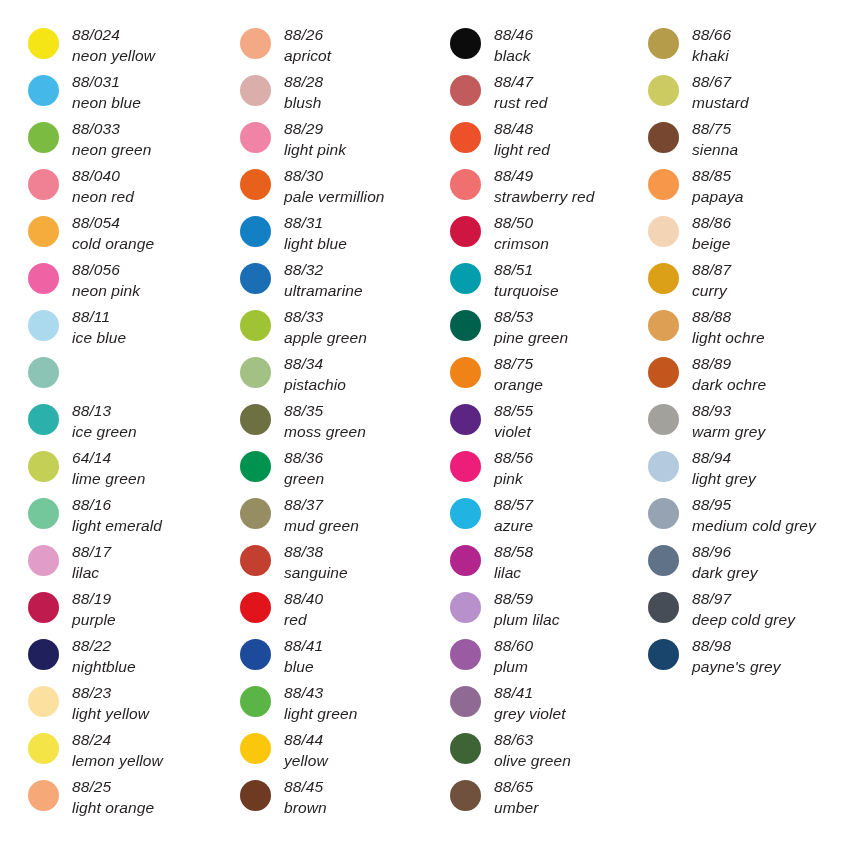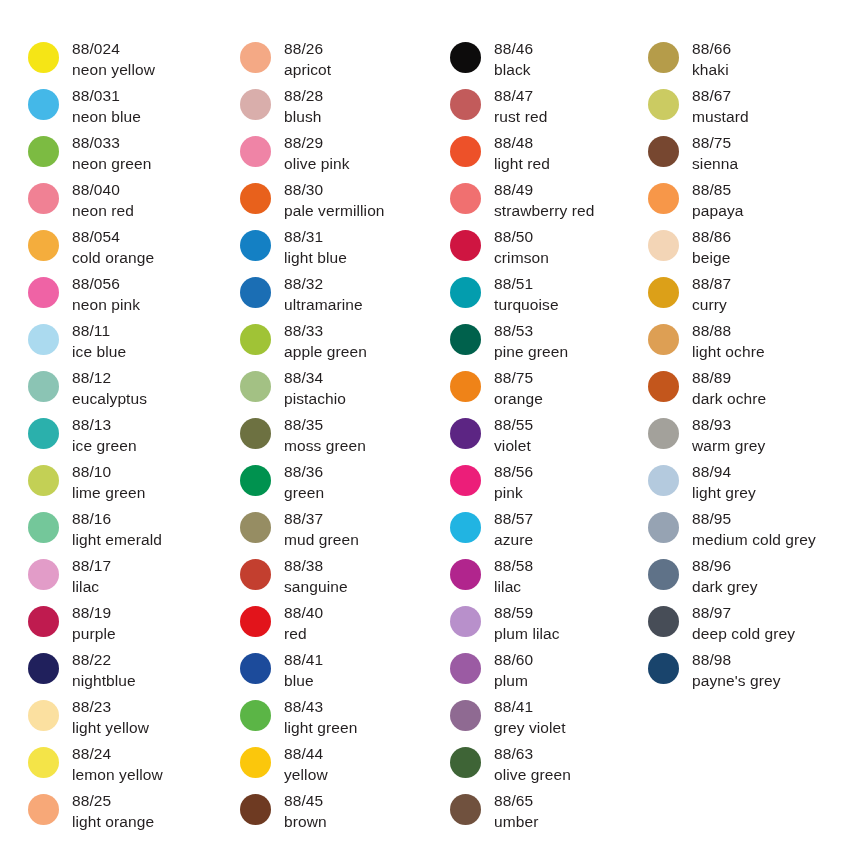--- a/index.html
+++ b/index.html
@@ -16,21 +16,22 @@
     overflow: hidden;
   }
   #chart {
     position: relative;
     width: 851px;
     height: 851px;
     background: #ffffff;
   }
   .column {
     position: absolute;
-    top: 40px;
+    top: 26px;
+    font-style: italic;
   }
   .col-0 { left: 28px;  width: 205px; }
   .col-1 { left: 240px; width: 205px; }
   .col-2 { left: 450px; width: 200px; }
   .col-3 { left: 648px; width: 200px; }
 
   .swatch-row {
     position: relative;
     height: 47px;
     display: block;
@@ -116,36 +117,32 @@
       </div>
       <div class="swatch-row">
         <span class="swatch-dot" style="background: rgb(171, 218, 239);"></span>
         <span class="swatch-text">
           <span class="swatch-code">88/11</span>
           <span class="swatch-name">ice blue</span>
         </span>
       </div>
       <div class="swatch-row">
         <span class="swatch-dot" style="background: rgb(139, 196, 180);"></span>
-        <span class="swatch-text">
-          <span class="swatch-code">88/12</span>
-          <span class="swatch-name">eucalyptus</span>
-        </span>
       </div>
       <div class="swatch-row">
         <span class="swatch-dot" style="background: rgb(43, 176, 172);"></span>
         <span class="swatch-text">
           <span class="swatch-code">88/13</span>
           <span class="swatch-name">ice green</span>
         </span>
       </div>
       <div class="swatch-row">
         <span class="swatch-dot" style="background: rgb(195, 208, 85);"></span>
         <span class="swatch-text">
-          <span class="swatch-code">88/10</span>
+          <span class="swatch-code">64/14</span>
           <span class="swatch-name">lime green</span>
         </span>
       </div>
       <div class="swatch-row">
         <span class="swatch-dot" style="background: rgb(116, 199, 154);"></span>
         <span class="swatch-text">
           <span class="swatch-code">88/16</span>
           <span class="swatch-name">light emerald</span>
         </span>
       </div>
@@ -204,21 +201,21 @@
         <span class="swatch-dot" style="background: rgb(217, 174, 171);"></span>
         <span class="swatch-text">
           <span class="swatch-code">88/28</span>
           <span class="swatch-name">blush</span>
         </span>
       </div>
       <div class="swatch-row">
         <span class="swatch-dot" style="background: rgb(239, 132, 166);"></span>
         <span class="swatch-text">
           <span class="swatch-code">88/29</span>
-          <span class="swatch-name">olive pink</span>
+          <span class="swatch-name">light pink</span>
         </span>
       </div>
       <div class="swatch-row">
         <span class="swatch-dot" style="background: rgb(232, 97, 28);"></span>
         <span class="swatch-text">
           <span class="swatch-code">88/30</span>
           <span class="swatch-name">pale vermillion</span>
         </span>
       </div>
       <div class="swatch-row">

